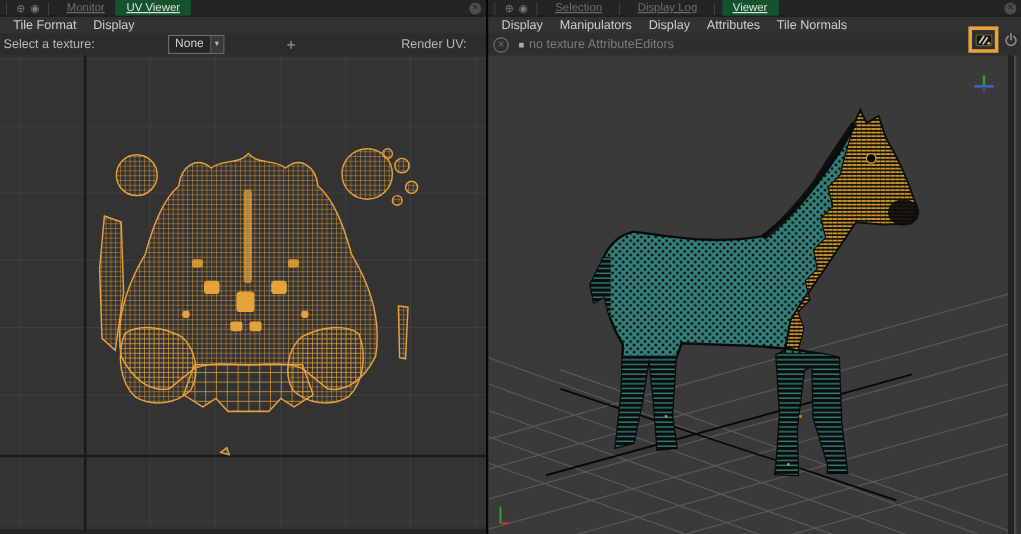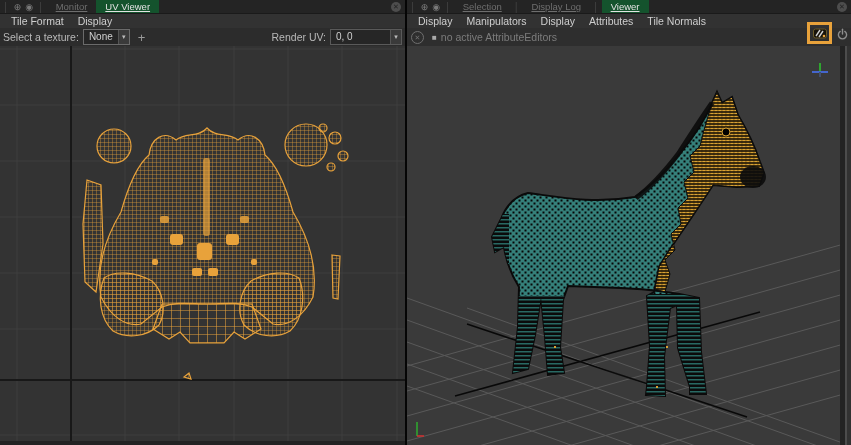--- a/index.html
+++ b/index.html
@@ -19,24 +19,24 @@
   .tab{padding:0 9px;height:13px;line-height:13px;white-space:nowrap;text-decoration:underline;}
   .tab.active{background:#14532d;color:#e2e2e2;}
   .closebtn{margin-left:auto;margin-right:4px;width:10px;height:10px;border-radius:50%;
             background:#4d4d4d;color:#222;font-size:7px;line-height:10px;text-align:center;
             flex:0 0 auto;}
   .menubar{position:absolute;left:0;top:14px;right:0;height:14px;background:#323232;
            display:flex;align-items:center;font-size:10.5px;color:#cfcfcf;padding-left:4px;gap:0;}
   .menuitem{padding:0 7px;white-space:nowrap;text-align:center;}
   .toolbar{position:absolute;left:0;top:28px;right:0;height:18px;background:#2c2c2c;
            display:flex;align-items:center;font-size:10.5px;color:#b8b8b8;padding:0 3px;
-           border-bottom:1px solid #1e1e1e;}
+           border-bottom:1px solid #1e1e1e;gap:44px;}
   .lbl{white-space:nowrap;margin-right:4px;}
   .combo{display:inline-flex;align-items:stretch;height:14px;background:#262626;
-         border:1px solid #6b6b6b;color:#d0d0d0;}
+         border:1px solid #6b6b6b;color:#d0d0d0;margin-left:13px;}
   .combo .combo-val{padding:0 5px;line-height:13px;font-size:10px;white-space:nowrap;}
   .combo .combo-arrow{width:10px;border-left:1px solid #555;background:#3a3a3a;color:#bbb;
          font-size:7px;line-height:13px;text-align:center;}
   .combo.frameuv{border-color:#5a5a5a;min-width:70px;}
   .combo.frameuv .combo-val{flex:1;}
   .plusbtn{margin-left:8px;color:#9a9a9a;font-size:13px;line-height:13px;}
   .spacer{flex:1;}
 
   .viewport{position:absolute;left:0;top:46px;right:0;bottom:0;overflow:hidden;}
   .viewport.uv{background:#333333;}
@@ -177,21 +177,21 @@
       <span class="menuitem">Display</span>
       <span class="menuitem">Attributes</span>
       <span class="menuitem">Tile Normals</span>
     </div>
 
     <div class="statusbar">
       <span class="clearicon">
         <span>✕</span>
       </span>
       <span class="bullet">■</span>
-      <span>no active AttributeEditors</span>
+      <span>no texture AttributeEditors</span>
     </div>
 
     <div id="hl-box">
       <svg width="16" height="13" viewBox="0 0 16 13">
         <rect x="1.5" y="2" width="13" height="9" rx="2" fill="#17130a" stroke="#6a5a2a" stroke-width="1"></rect>
         <path d="M4 9 L8 3 M7 10 L11 4" stroke="#cfcfcf" stroke-width="1.4"></path>
         <circle cx="12" cy="9" r="1.3" fill="#e8a23b"></circle>
       </svg>
     </div>
     <div id="power-btn">

